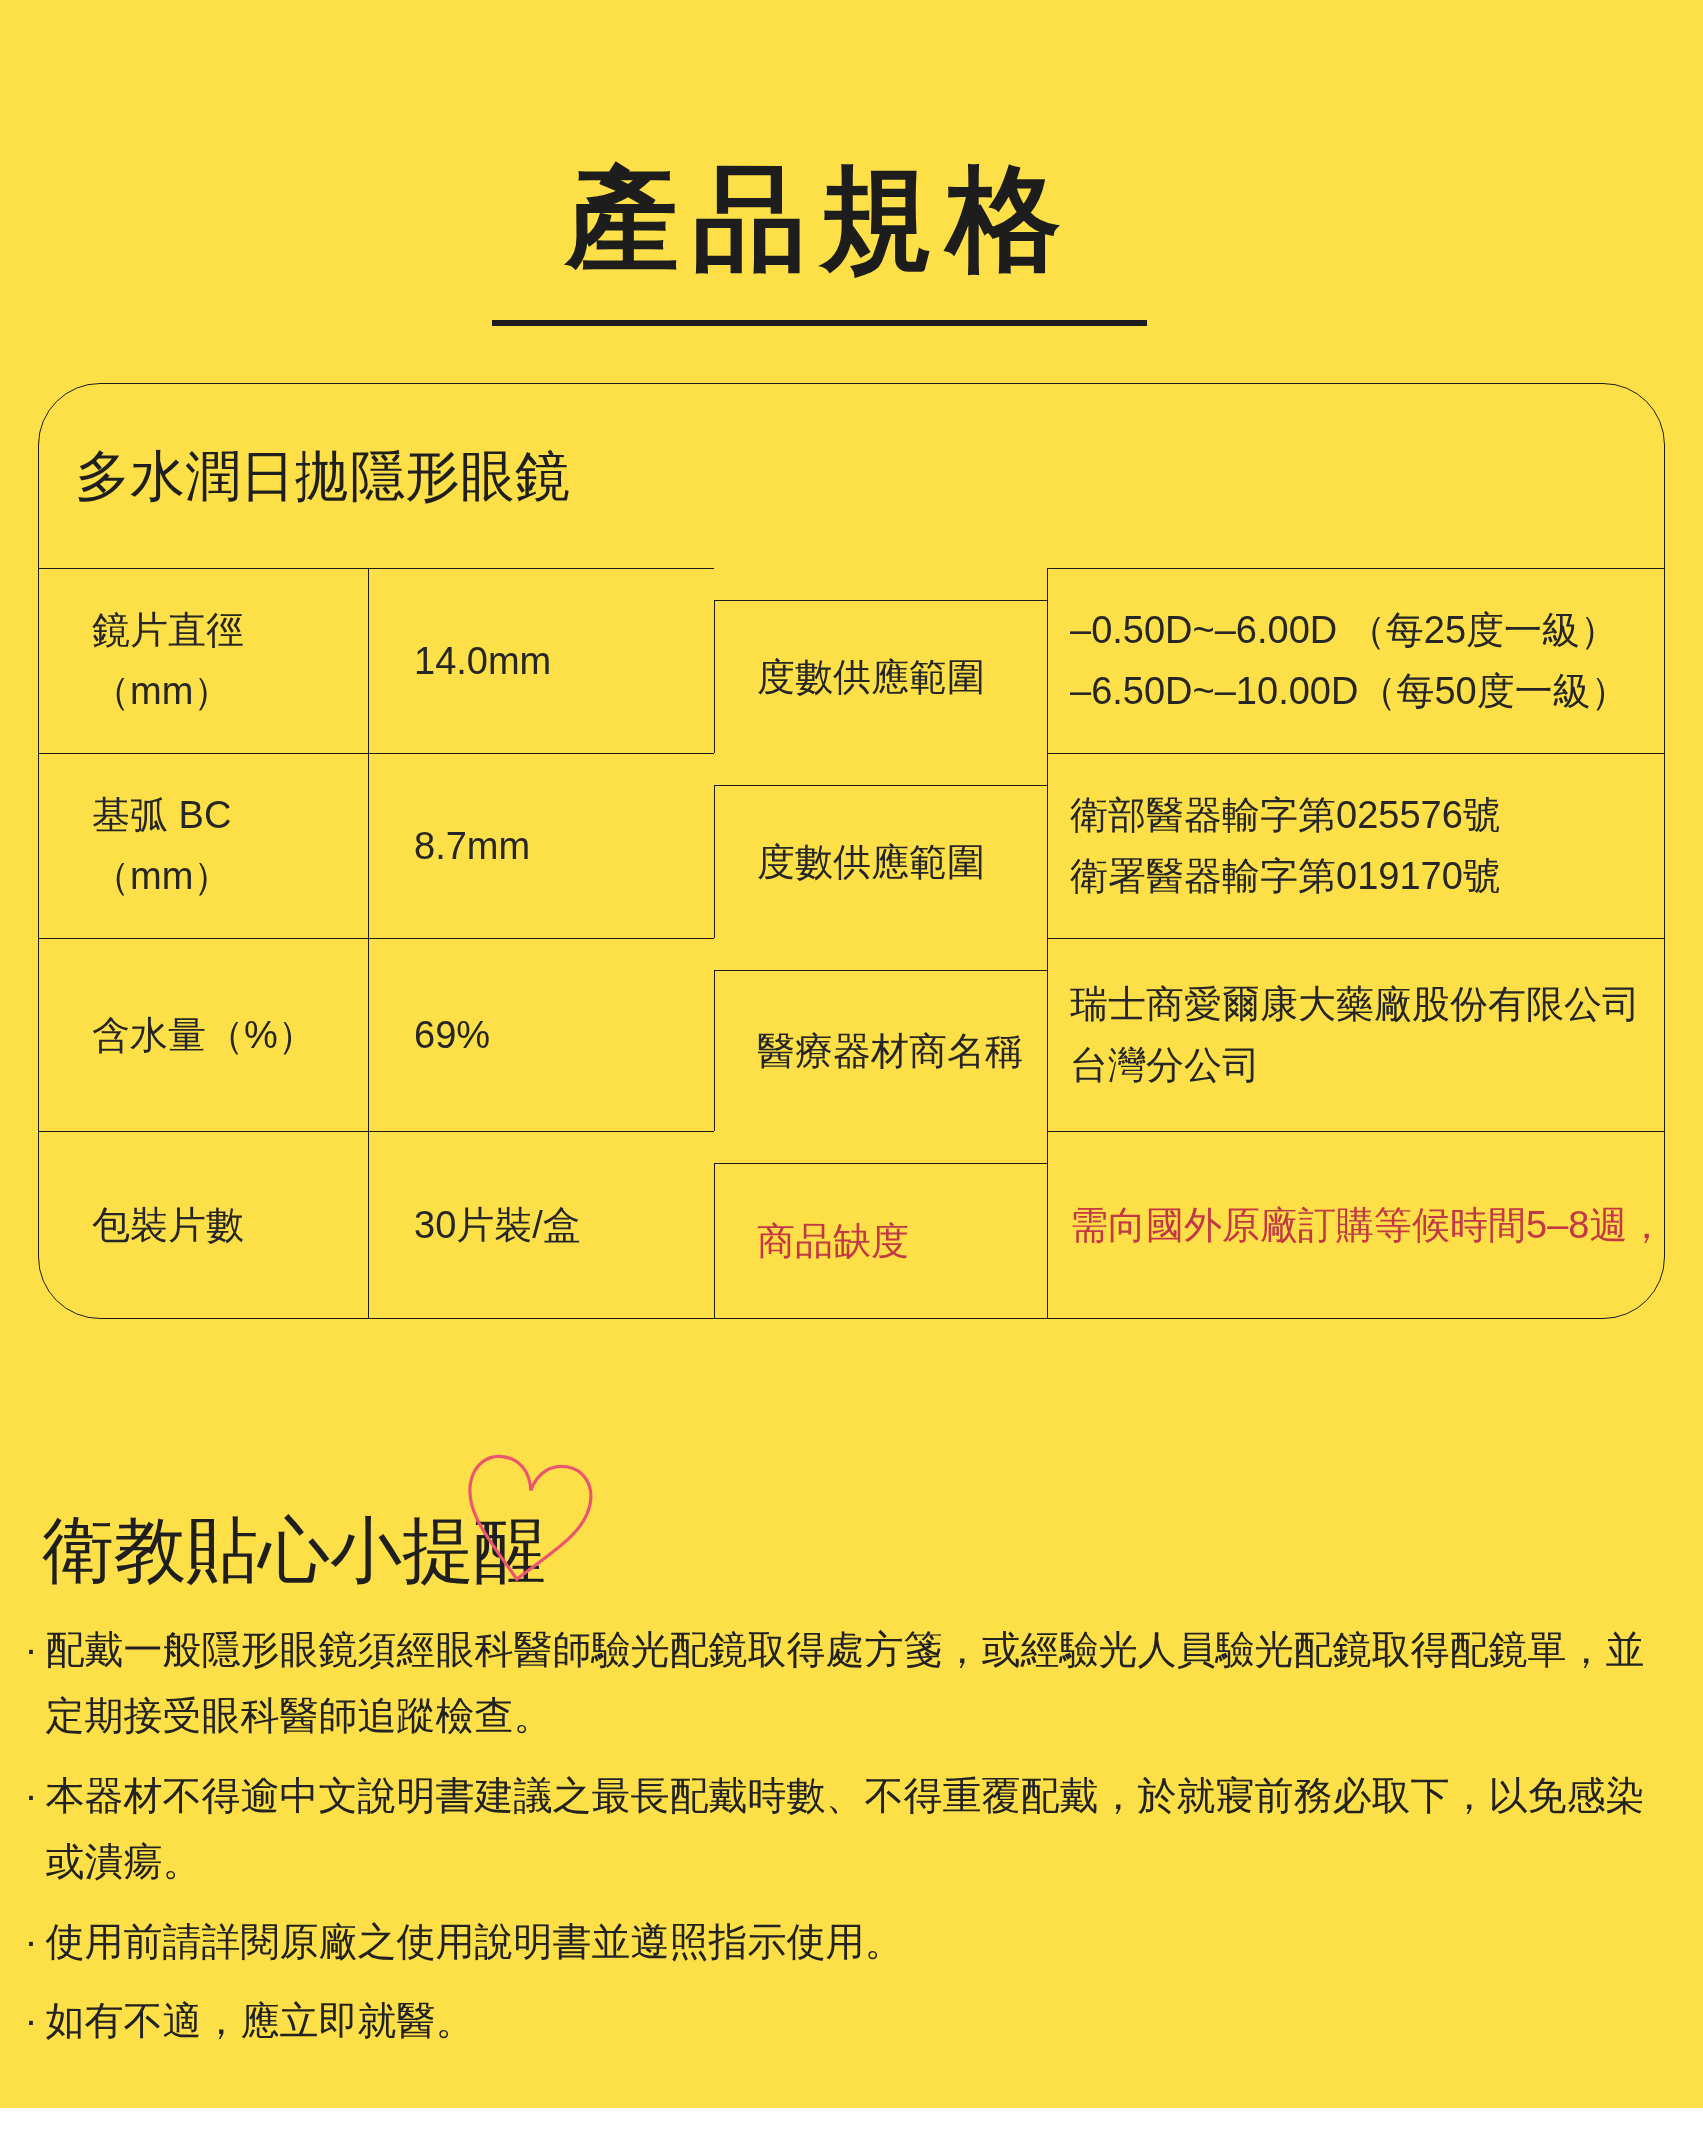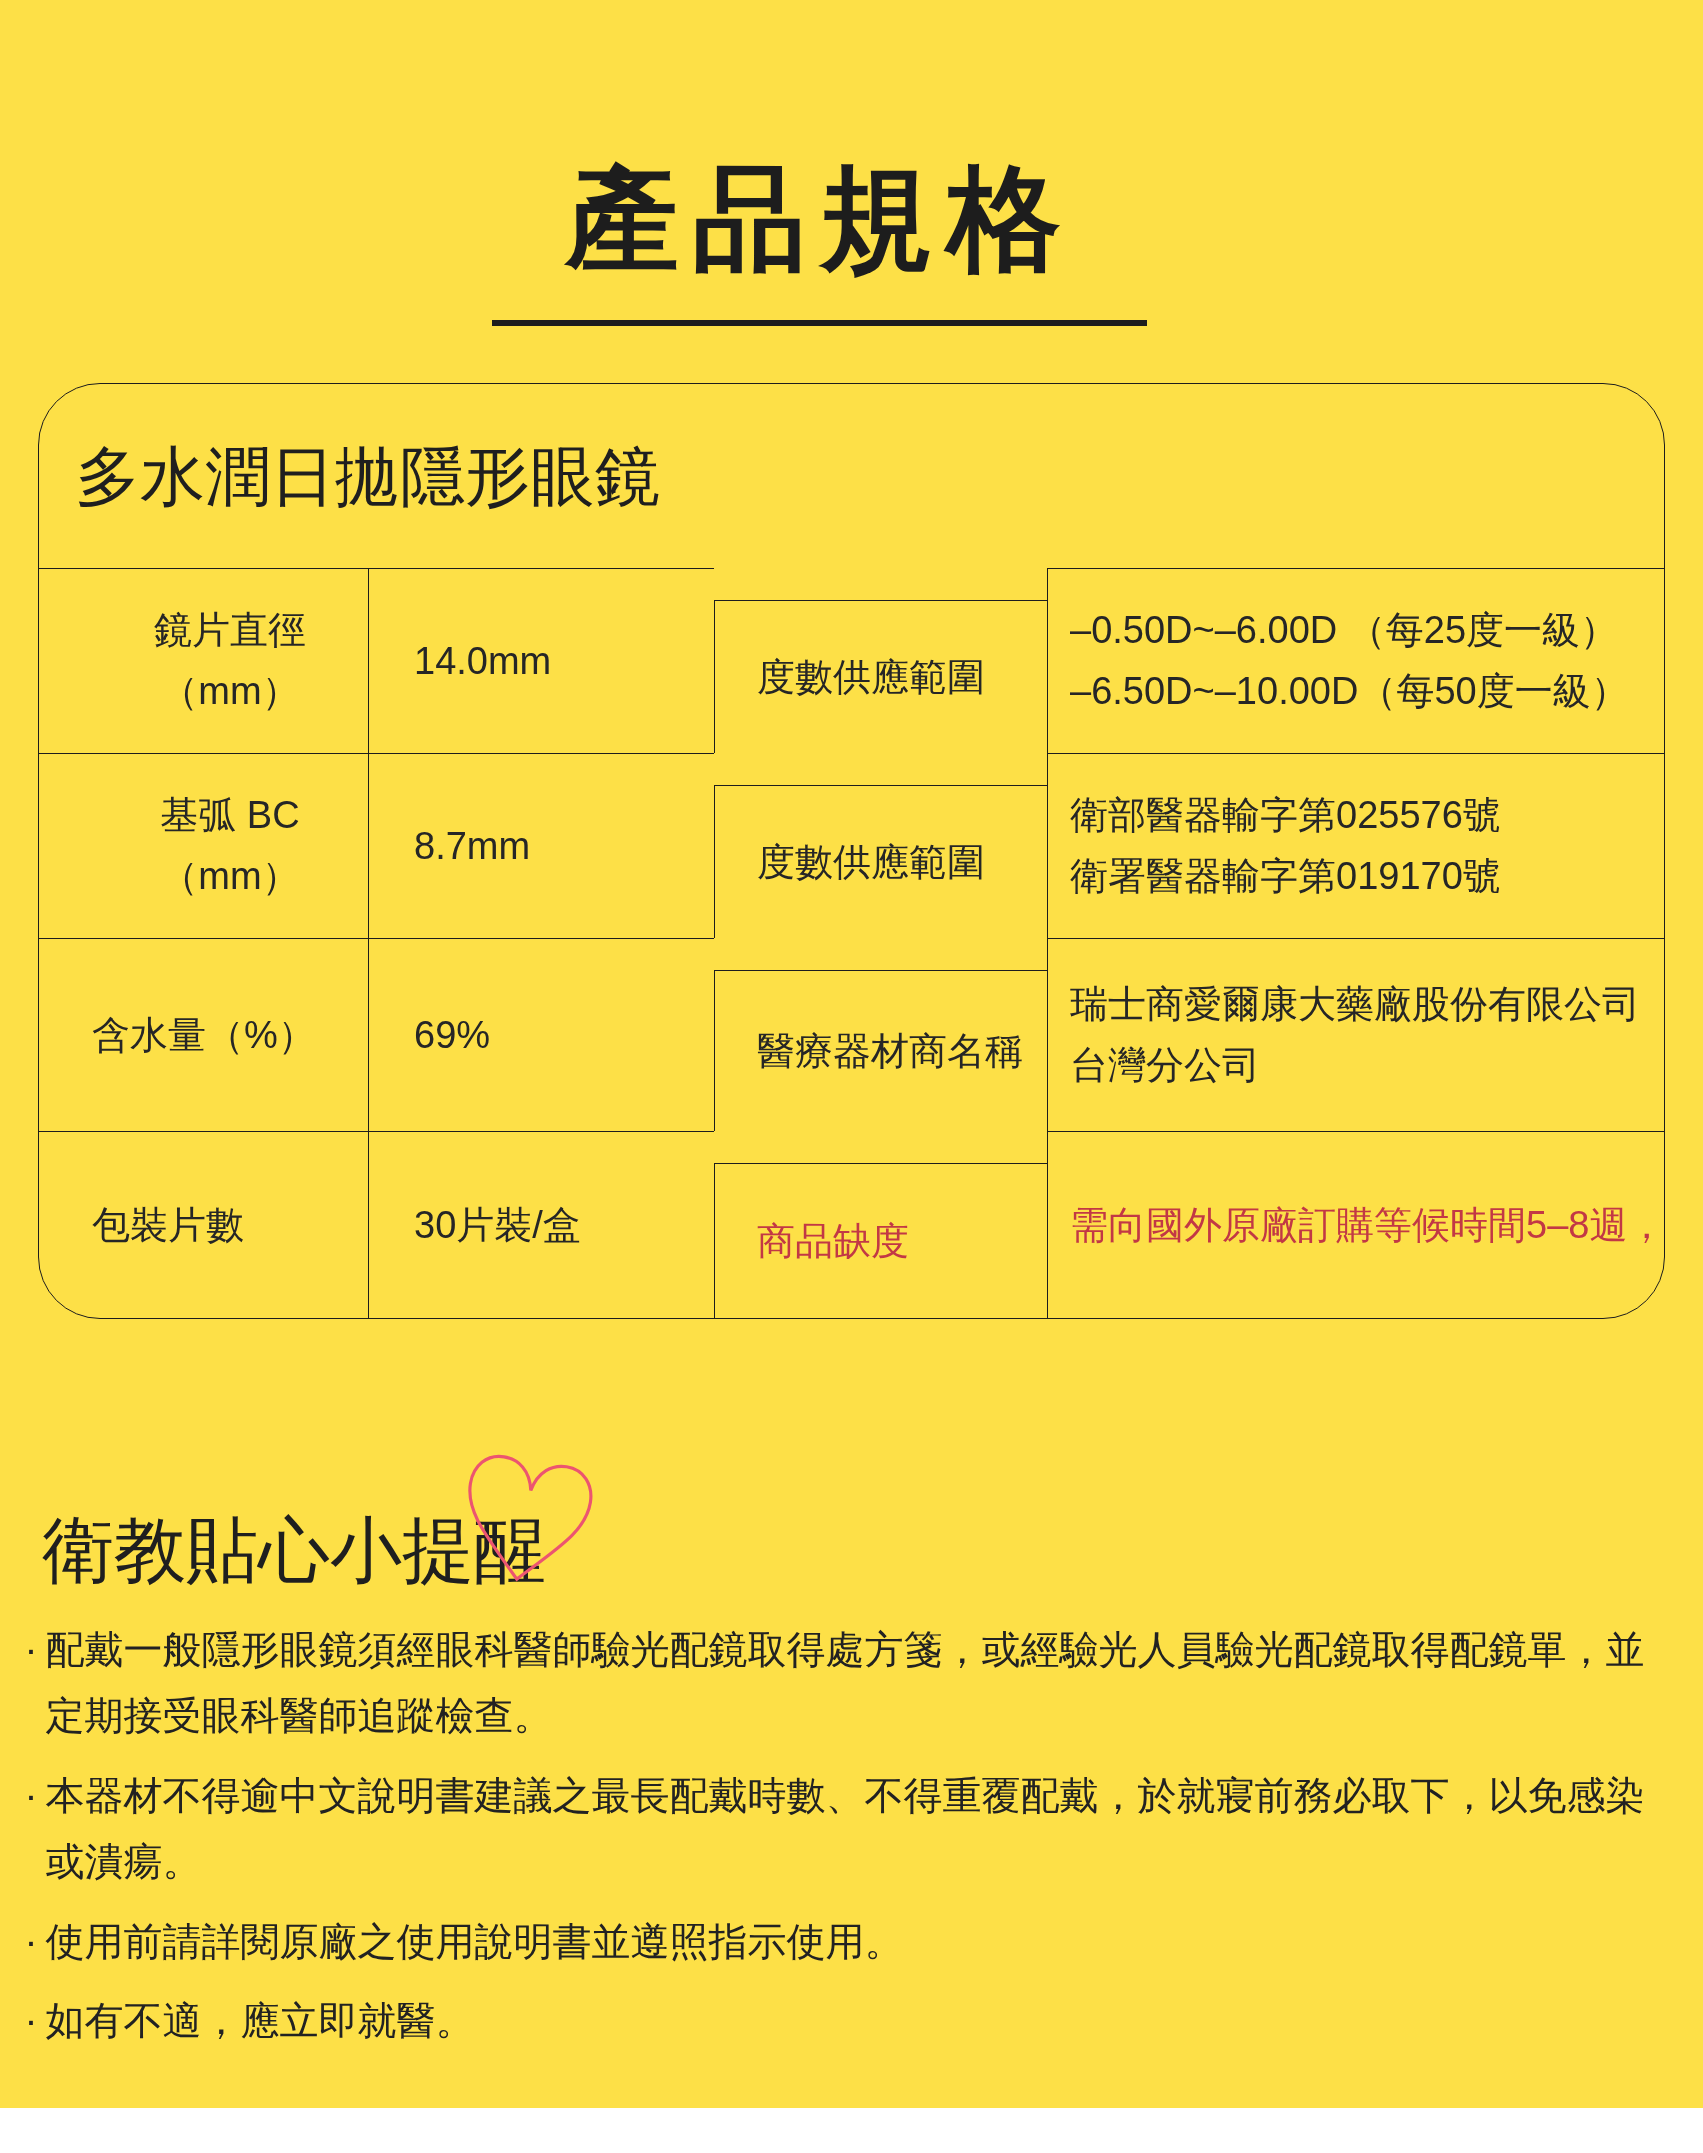--- a/index.html
+++ b/index.html
@@ -41,26 +41,26 @@
   .cell{
     display:flex;align-items:center;
     font-size:38px;
     line-height:1.62;
     box-sizing:border-box;
     color:#262626;
   }
   .cell.head{
     grid-column:1 / -1;
     padding-left:36px;
-    font-size:65px;
+    font-size:55px;
     color:#1f1f1f;
   }
   .cell.body{border-top:1.9px solid var(--ink,#1d1d1d);}
   .cell.vline{border-left:1.9px solid var(--ink,#1d1d1d);}
-  .cell.col1{padding-left:53px;text-align:center;}
+  .cell.col1{padding-left:53px;}
   .cell.col2{padding-left:45px;}
   .cell.col3{padding-left:42px;margin-top:32px;}
   .cell.col4{padding-left:22px;padding-right:13.2px;}
   .cell .two-line div{white-space:nowrap;}
   .red-text{color:var(--red,#c23845) !important;}
   
   .reminder-head{
     position:relative;
     margin:185px 0 0 42px;
     width:852px;

